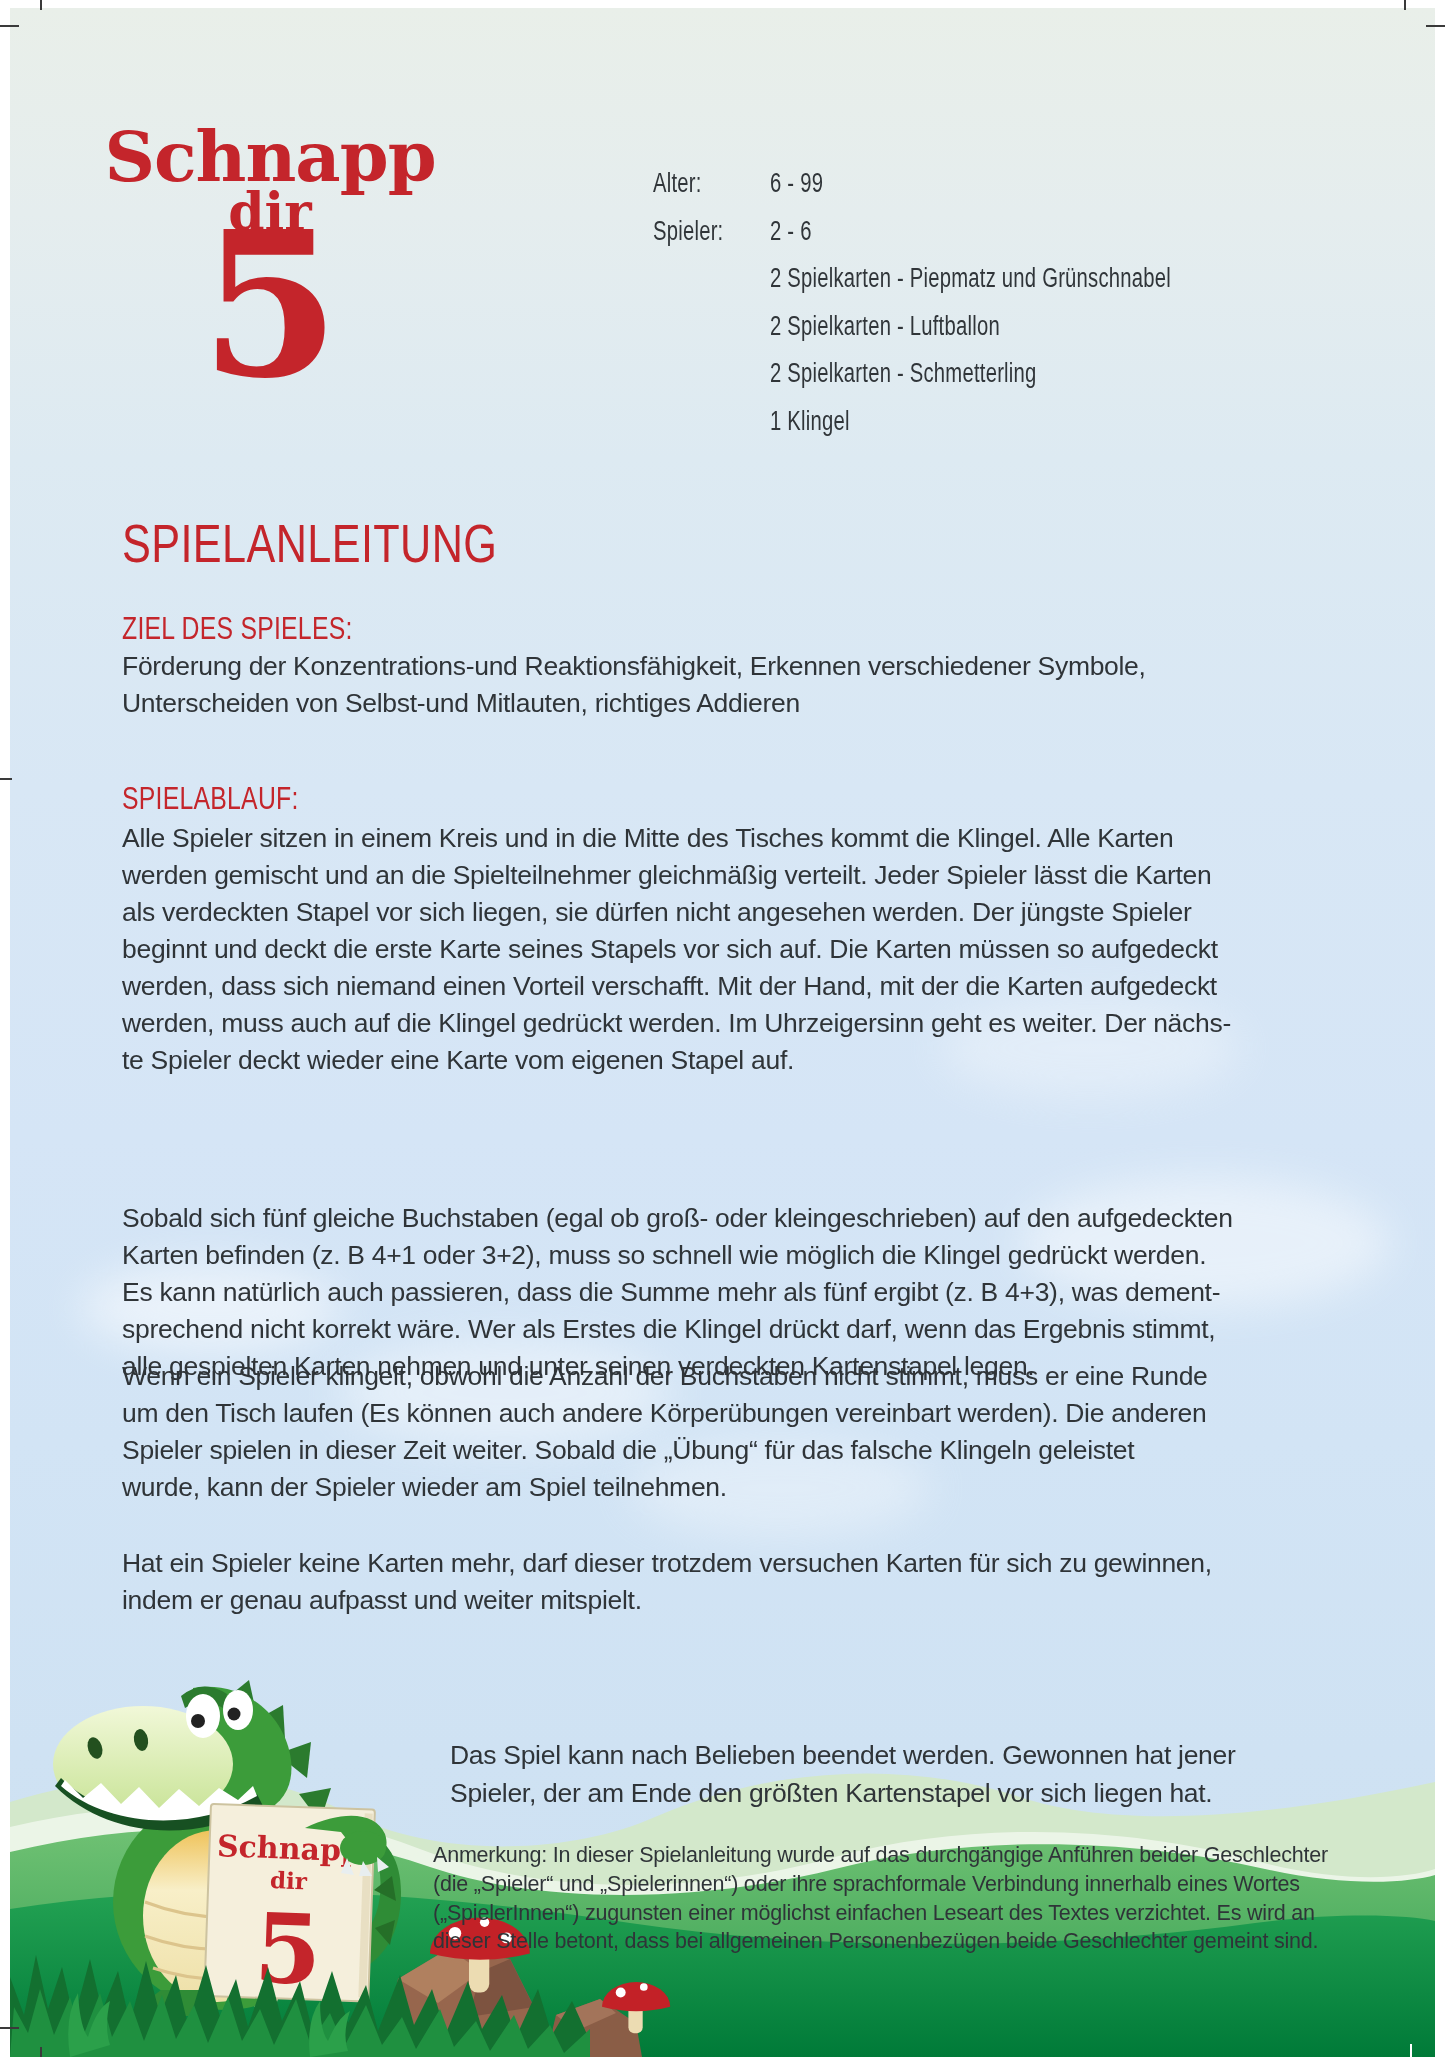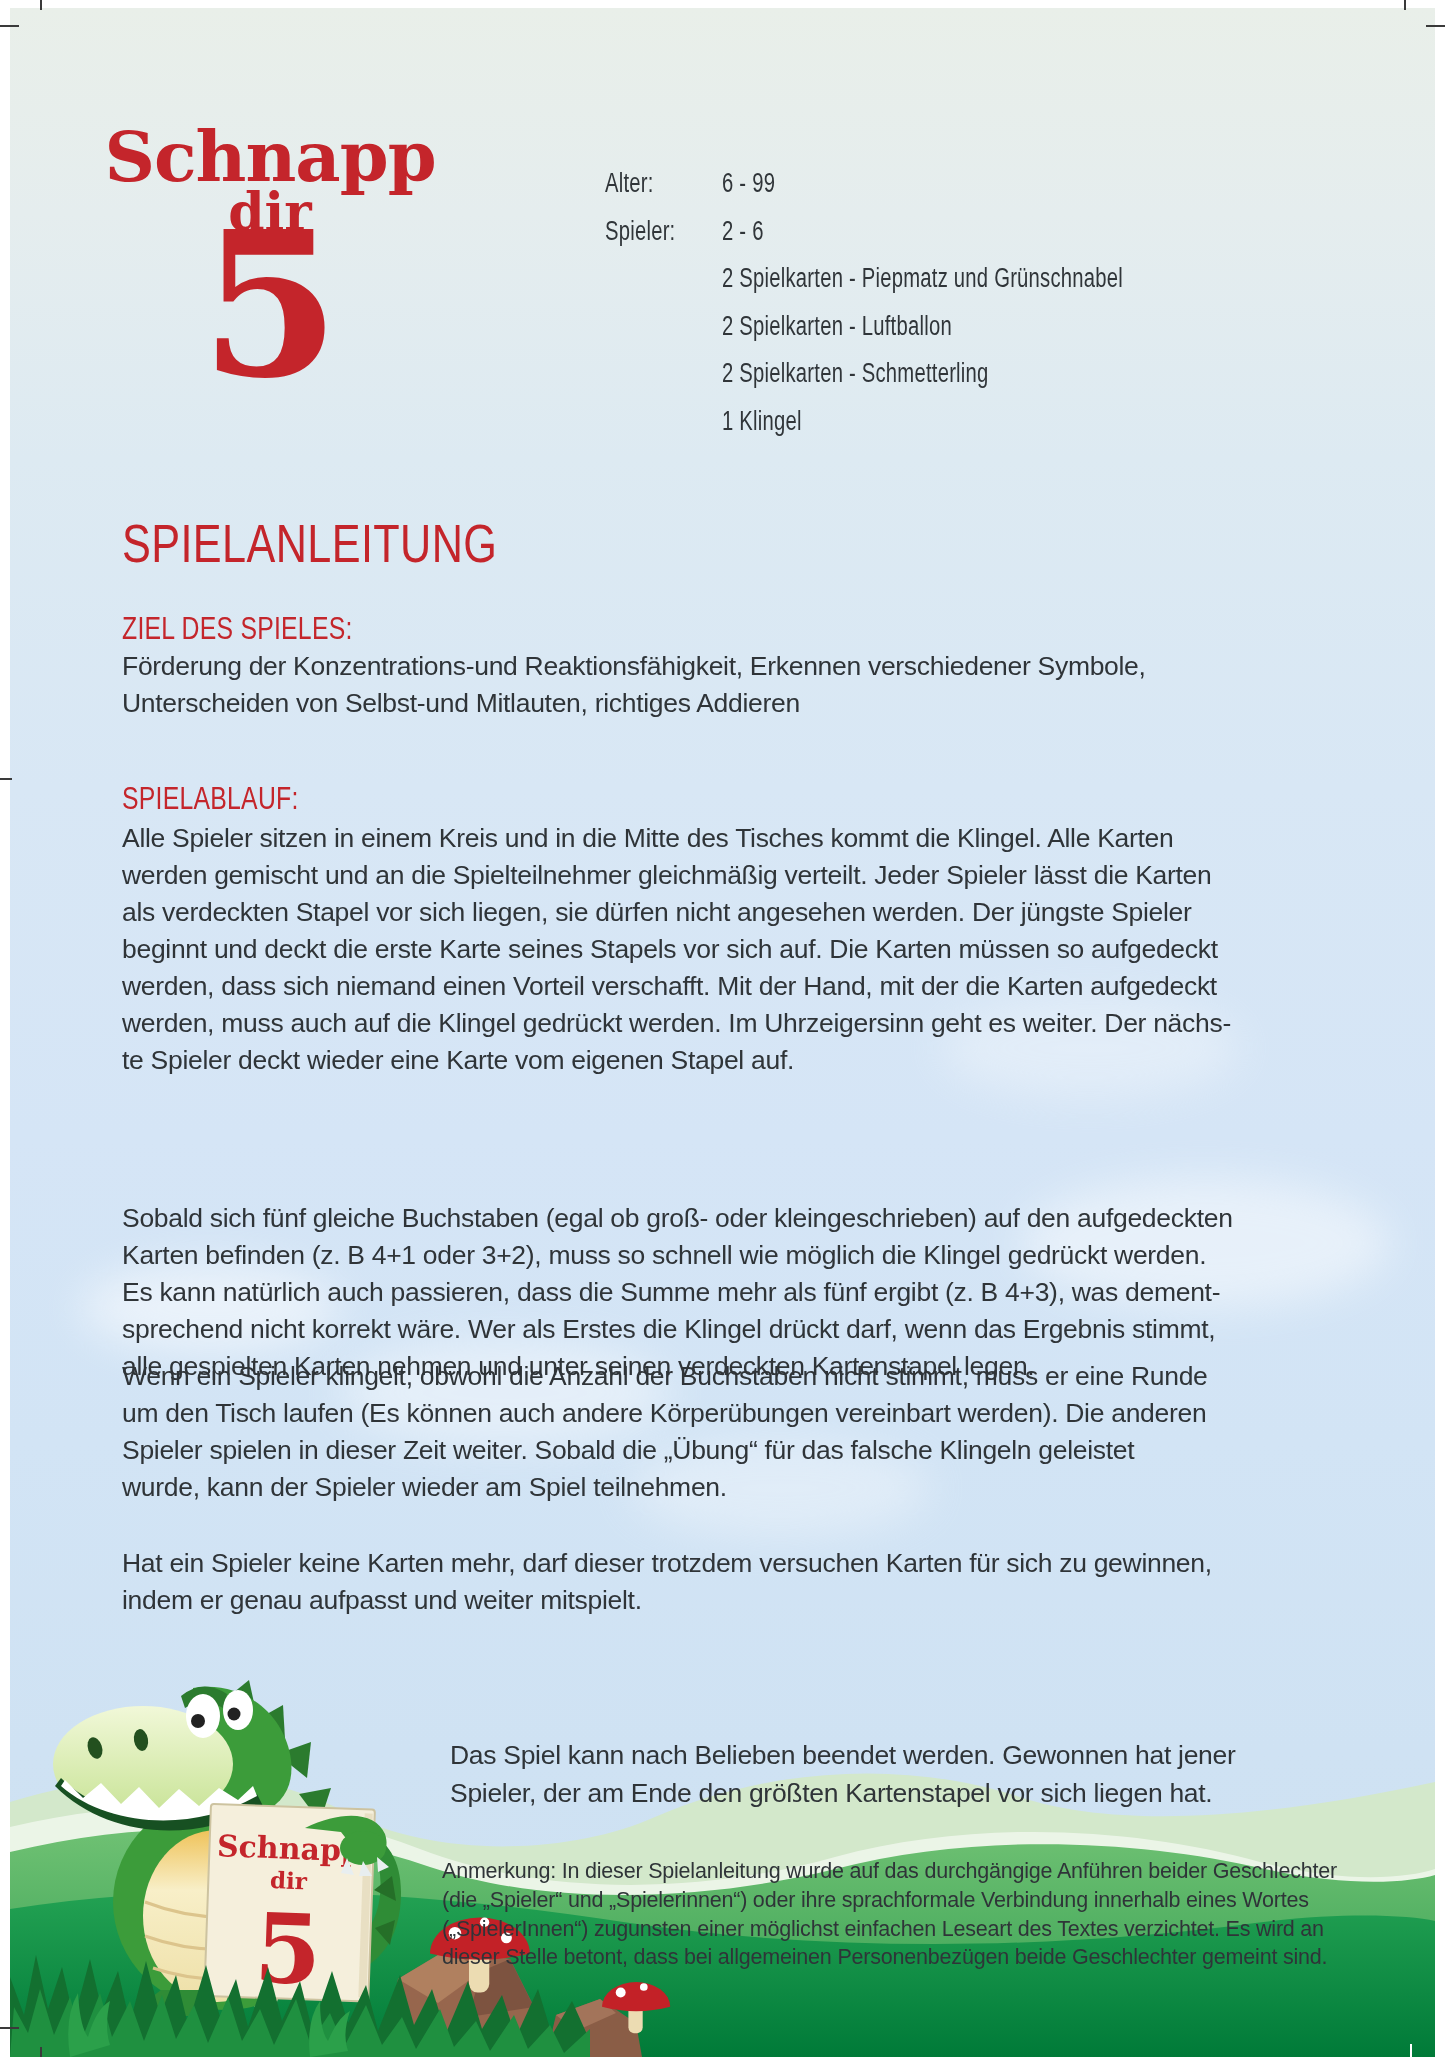--- a/index.html
+++ b/index.html
@@ -16,21 +16,21 @@
   .cloud { position:absolute; background:#ffffff; border-radius:50%;
            filter:blur(20px); }
   
   .logo { position:absolute; left:90px; top:118px; width:340px; text-align:center;
           color:#c4252b; font-family:"DejaVu Serif", serif; font-weight:bold; }
   .logo-1 { font-size:70px; line-height:62px; letter-spacing:-1px; }
   .logo-2 { font-size:52px; line-height:48px; }
   .logo-5 { font-size:200px; line-height:150px; margin-top:-6px; }
   
   .info { position:absolute; left:595px; top:152px; width:760px; color:#303539; }
-  .info-row { position:relative; height:47.5px; }
+  .info-row { position:relative; height:47.5px;margin-left:48px; }
   .info-label, .info-value {
     position:absolute; top:8px; font-size:27px; white-space:nowrap;
     transform:scaleX(0.75); transform-origin:0 50%; letter-spacing:0.3px;
   }
   .info-label { left:0; }
   .info-value { left:117px; }
   
   .red-h { position:absolute; color:#c4252b; white-space:nowrap;
            transform:scaleX(0.8); transform-origin:0 50%; }
   .title-h { left:112px; top:504px; font-size:54px; letter-spacing:0.5px; }
@@ -229,21 +229,21 @@
 alle gespielten Karten nehmen und unter seinen verdeckten Kartenstapel legen.</div>
     <div class="body-par" style="top:1537px;">Hat ein Spieler keine Karten mehr, darf dieser trotzdem versuchen Karten für sich zu gewinnen,
 indem er genau aufpasst und weiter mitspielt.</div>
     <div class="body-par" style="top:1350px;">Wenn ein Spieler klingelt, obwohl die Anzahl der Buchstaben nicht stimmt, muss er eine Runde
 um den Tisch laufen (Es können auch andere Körperübungen vereinbart werden). Die anderen
 Spieler spielen in dieser Zeit weiter. Sobald die „Übung“ für das falsche Klingeln geleistet
 wurde, kann der Spieler wieder am Spiel teilnehmen.</div>
 
     <div class="body-par" style="left:432px; top:1728px; width:960px; line-height:38px;margin-left:8px;">Das Spiel kann nach Belieben beendet werden. Gewonnen hat jener
 Spieler, der am Ende den größten Kartenstapel vor sich liegen hat.</div>
-    <div class="body-par small-par" style="left:432px; top:1833px; width:1000px;margin-top:16px;">Anmerkung: In dieser Spielanleitung wurde auf das durchgängige Anführen beider Geschlechter
+    <div class="body-par small-par" style="left:423px; top:1833px; width:1000px;">Anmerkung: In dieser Spielanleitung wurde auf das durchgängige Anführen beider Geschlechter
 (die „Spieler“ und „Spielerinnen“) oder ihre sprachformale Verbindung innerhalb eines Wortes
 („SpielerInnen“) zugunsten einer möglichst einfachen Leseart des Textes verzichtet. Es wird an
 dieser Stelle betont, dass bei allgemeinen Personenbezügen beide Geschlechter gemeint sind.</div>
   </div>
 
   <div class="mark" style="left:40px; top:0; width:2px; height:10px;"></div>
   <div class="mark" style="left:1404px; top:0; width:2px; height:10px;"></div>
   <div class="mark" style="left:0; top:25px; width:19px; height:2px;"></div>
   <div class="mark" style="left:1426px; top:25px; width:19px; height:2px;"></div>
   <div class="mark" style="left:0; top:778px; width:12px; height:2px;"></div>

